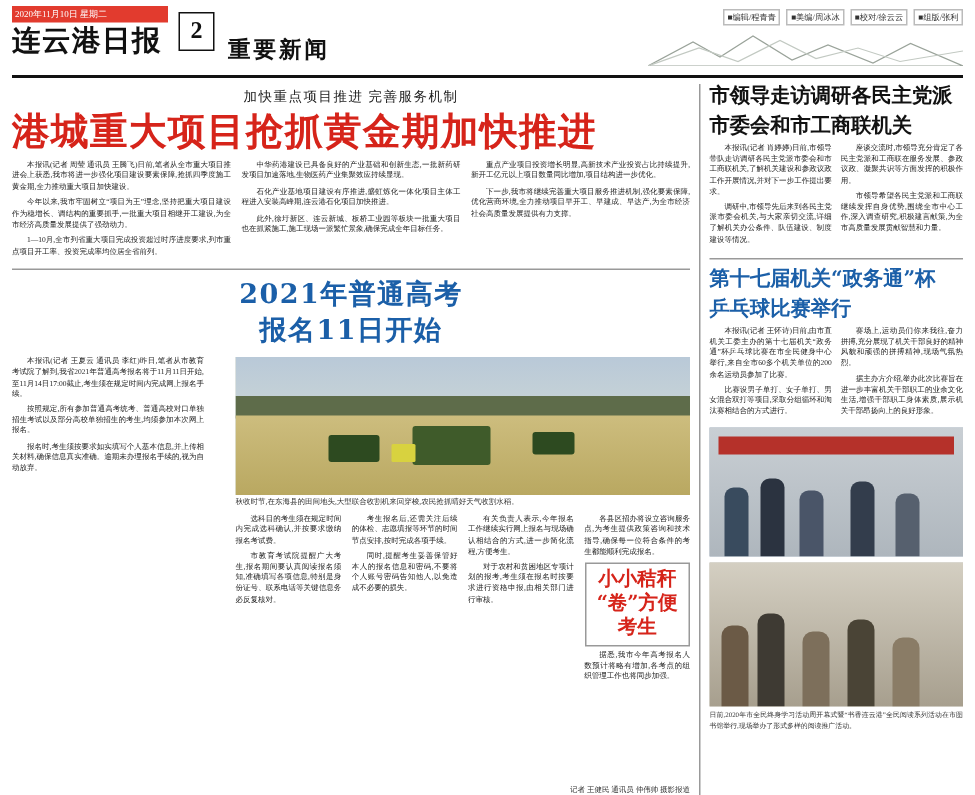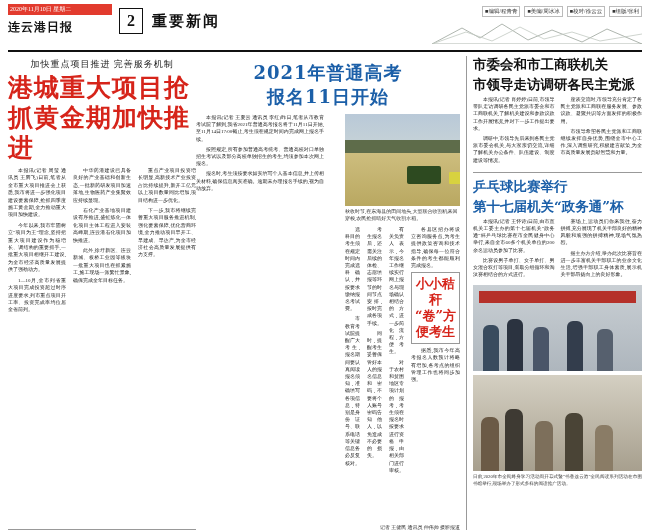--- a/index.html
+++ b/index.html
@@ -9,32 +9,32 @@
     font-family:"Liberation Serif", serif;
     color:#111;
     overflow:hidden;
   }
   .page{position:relative;width:650px;height:530px;box-sizing:border-box;padding:4px 8px;}
 
   
   .masthead{display:flex;align-items:flex-start;height:44px;border-bottom:2px solid #111;padding-bottom:2px;}
   .logo-box{width:104px;flex:0 0 104px;}
   .logo-date{font-size:6px;background:#e23b2e;color:#fff;padding:1px 2px;letter-spacing:0;white-space:nowrap;}
-  .logo-name{font-family:"DejaVu Serif",serif;font-weight:bold;font-size:12px;letter-spacing:1px;color:#111;margin-top:3px;line-height:19px;}
+  .logo-name{font-family:"DejaVu Serif",serif;font-weight:bold;font-size:19px;letter-spacing:1px;color:#111;margin-top:3px;line-height:19px;}
   .pagenum{flex:0 0 30px;display:flex;align-items:center;justify-content:center;height:30px;margin:2px 6px 0 4px;}
   .pagenum span{display:inline-block;border:1px solid #111;width:22px;height:24px;line-height:24px;text-align:center;font-size:16px;font-weight:bold;font-family:"Liberation Serif",serif;}
-  .section-title{flex:0 0 auto;font-size:15px;font-weight:bold;letter-spacing:2px;margin-top:8px;font-family:Liberation Mono, monospace;}
+  .section-title{flex:0 0 auto;font-size:15px;font-weight:bold;letter-spacing:2px;margin-top:20px;font-family:Liberation Mono, monospace;}
   .mast-right{flex:1;display:flex;flex-direction:column;align-items:flex-end;justify-content:flex-start;height:44px;}
   .mast-credits{display:flex;gap:4px;font-size:5.5px;color:#333;margin-top:2px;}
   .mast-credits div{border:1px solid #bbb;padding:1px 2px;white-space:nowrap;}
   .mountains{width:210px;height:24px;margin-top:3px;}
 
   
   .body-wrap{display:flex;gap:6px;margin-top:4px;height:474px;}
-  .col-main{width:452px;flex:0 0 452px;display:flex;flex-direction:row;}
+  .col-main{width:452px;flex:0 0 452px;display:flex;flex-direction:column;}
   .col-right{flex:1;border-left:1px solid #999;padding-left:6px;display:flex;flex-direction:column;}
 
   
   .lead{border-bottom:1px solid #999;padding-bottom:4px;}
   .kicker{text-align:center;font-size:9px;letter-spacing:1px;color:#222;margin:2px 0 2px;}
   .lead-head{text-align:left;color:#d6241a;font-weight:bold;font-size:25px;letter-spacing:1px;font-family:"DejaVu Serif",serif;line-height:30px;margin:0 0 4px;}
   .cols3{display:flex;gap:7px;font-size:5px;line-height:7.4px;text-align:justify;color:#222;}
   .cols3 .c{flex:1;}
   .cols3 p{margin:0 0 3px;text-indent:10px;}
 
@@ -175,39 +175,39 @@
             </div>
             <div class="byline">记者 王健民 通讯员 仲伟帅 摄影报道</div>
           </div>
         </div>
       </div>
     </div>
 
     <div class="col-right">
 
       <div>
+        <div class="r-head">市领导走访调研各民主党派</div>
         <div class="r-head">市委会和市工商联机关</div>
-        <div class="r-head">市领导走访调研各民主党派</div>
         <div class="r-cols">
           <div class="c">
             <p>本报讯(记者 肖婷婷)日前,市领导带队走访调研各民主党派市委会和市工商联机关,了解机关建设和参政议政工作开展情况,并对下一步工作提出要求。</p>
             <p>调研中,市领导先后来到各民主党派市委会机关,与大家亲切交流,详细了解机关办公条件、队伍建设、制度建设等情况。</p>
           </div>
           <div class="c">
             <p>座谈交流时,市领导充分肯定了各民主党派和工商联在服务发展、参政议政、凝聚共识等方面发挥的积极作用。</p>
             <p>市领导希望各民主党派和工商联继续发挥自身优势,围绕全市中心工作,深入调查研究,积极建言献策,为全市高质量发展贡献智慧和力量。</p>
           </div>
         </div>
       </div>
 
       <div class="hr"></div>
 
       <div>
+        <div class="r-head blue">第十七届机关“政务通”杯</div>
         <div class="r-head blue">乒乓球比赛举行</div>
-        <div class="r-head blue">第十七届机关“政务通”杯</div>
         <div class="r-cols">
           <div class="c">
             <p>本报讯(记者 王怀诗)日前,由市直机关工委主办的第十七届机关“政务通”杯乒乓球比赛在市全民健身中心举行,来自全市60多个机关单位的200余名运动员参加了比赛。</p>
             <p>比赛设男子单打、女子单打、男女混合双打等项目,采取分组循环和淘汰赛相结合的方式进行。</p>
           </div>
           <div class="c">
             <p>赛场上,运动员们你来我往,奋力拼搏,充分展现了机关干部良好的精神风貌和顽强的拼搏精神,现场气氛热烈。</p>
             <p>据主办方介绍,举办此次比赛旨在进一步丰富机关干部职工的业余文化生活,增强干部职工身体素质,展示机关干部昂扬向上的良好形象。</p>
           </div>
         </div>

